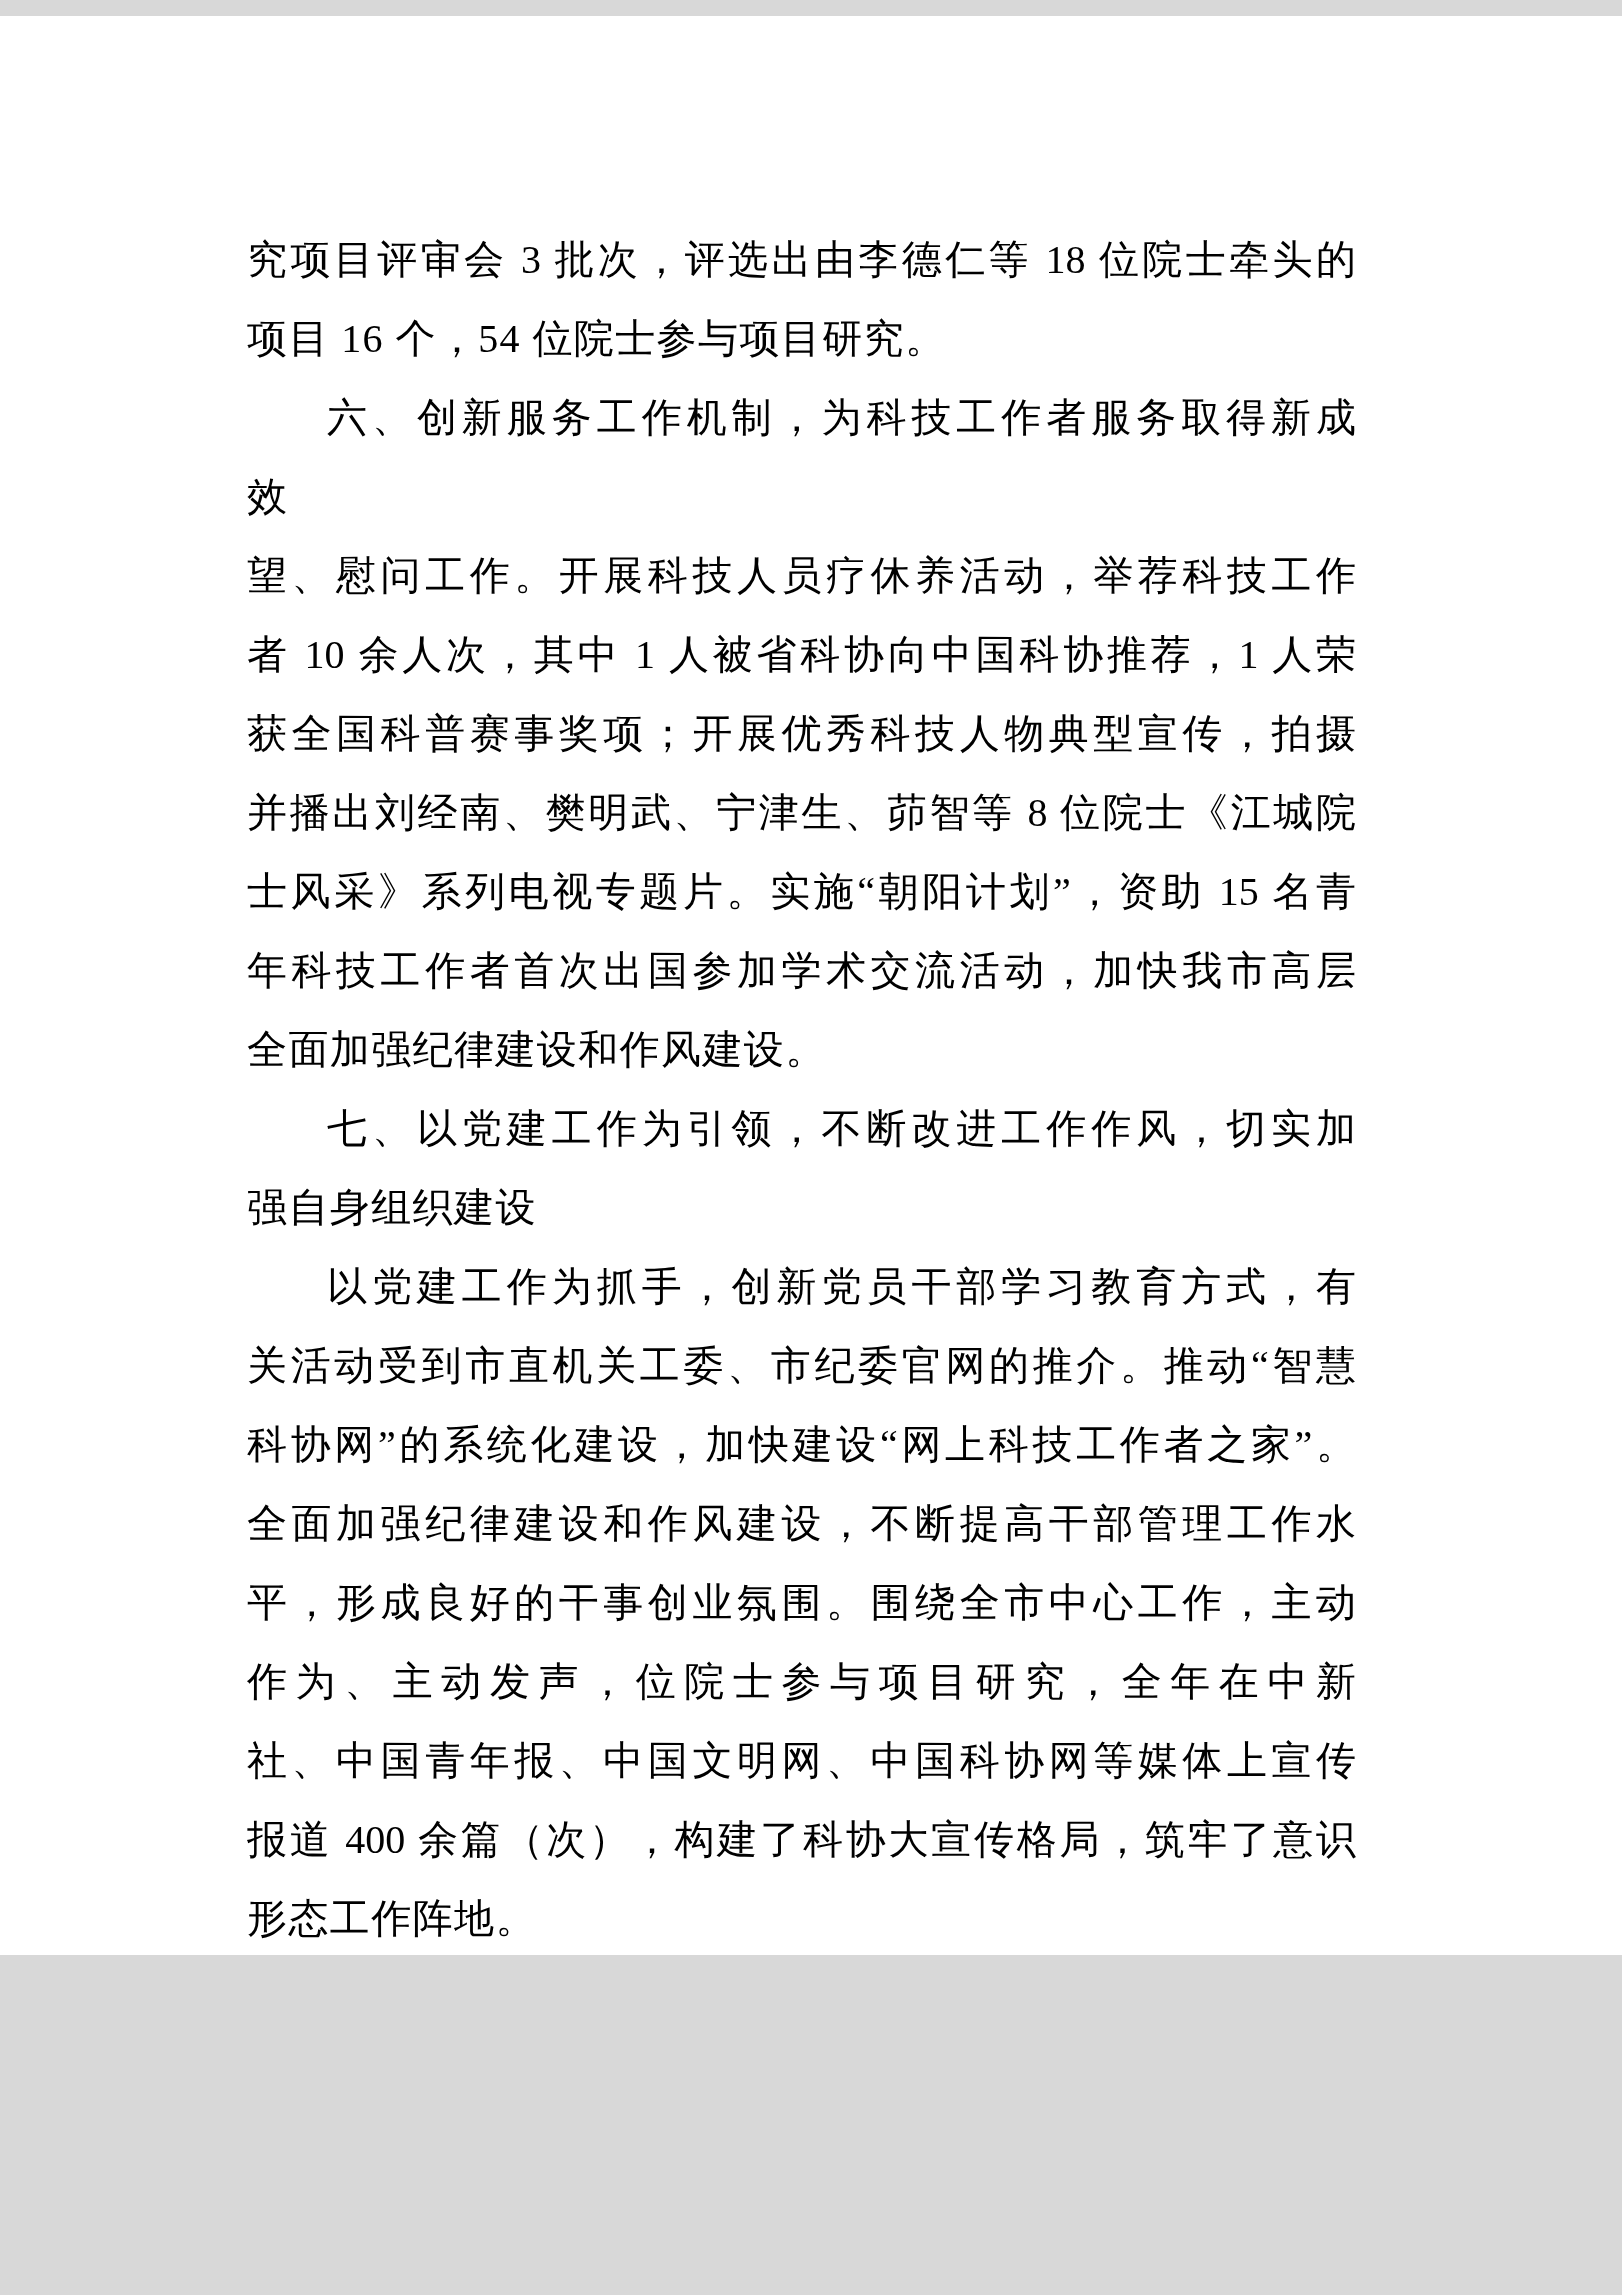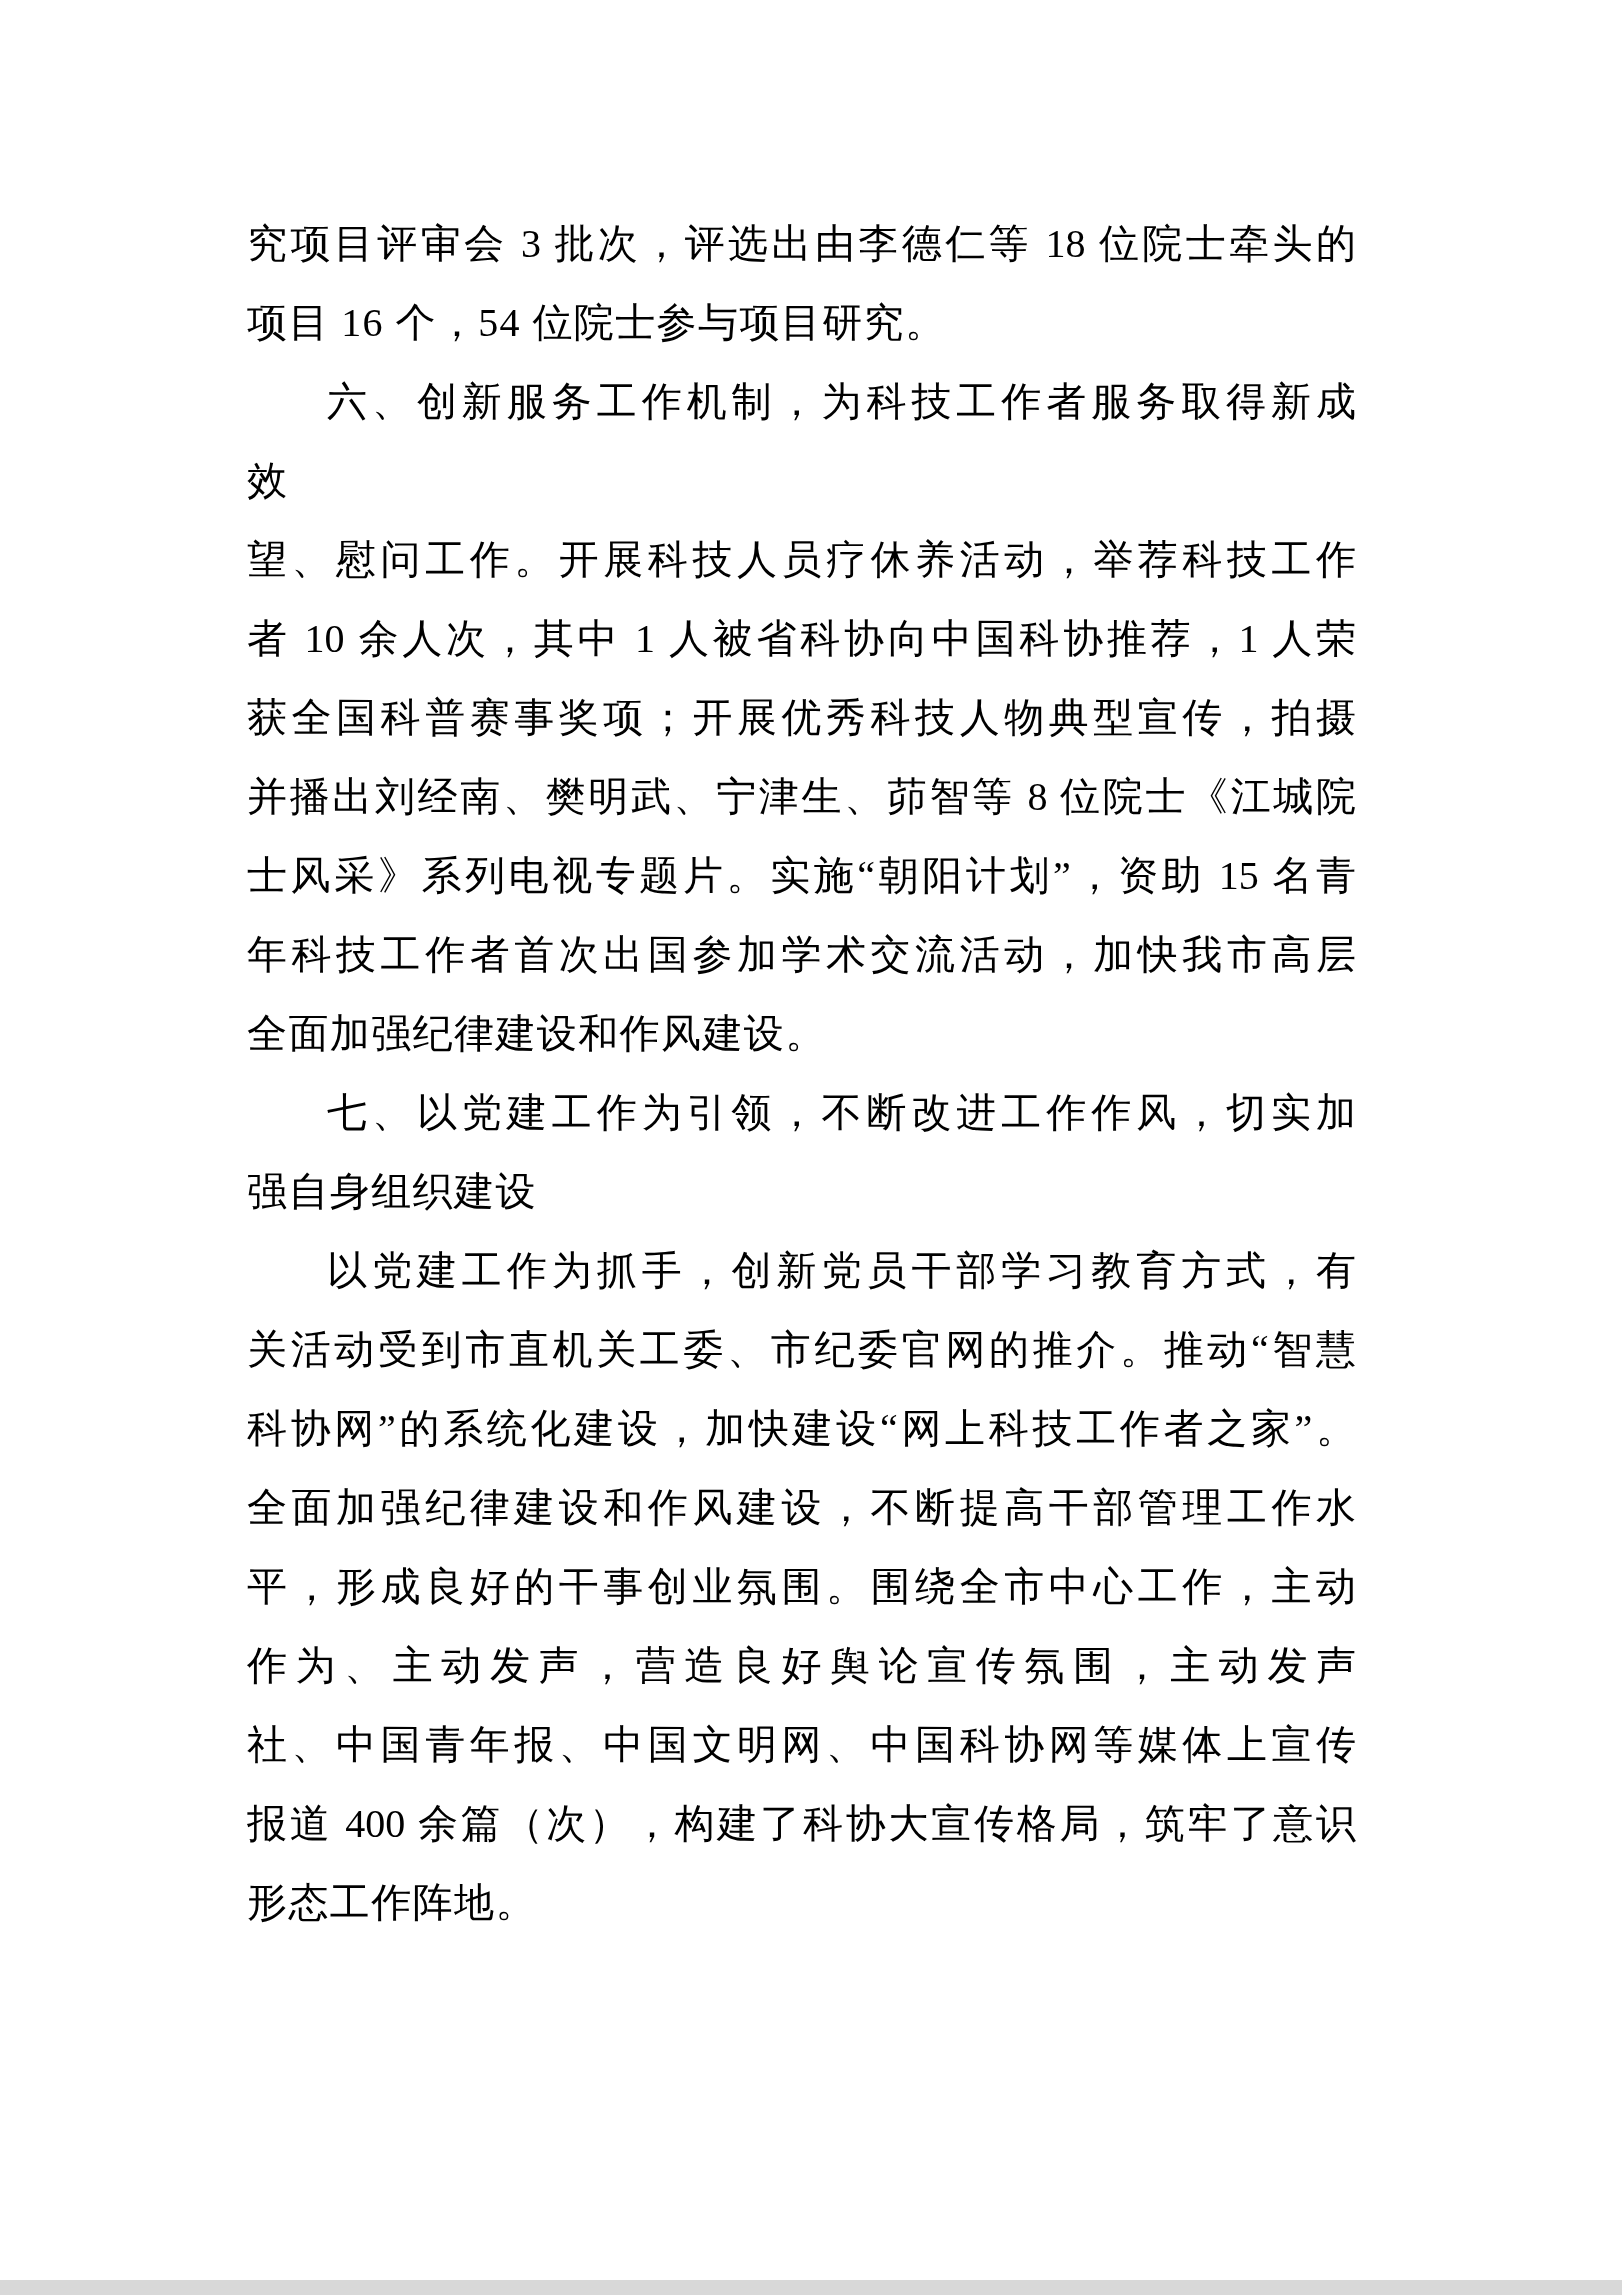--- a/index.html
+++ b/index.html
@@ -3,23 +3,23 @@
 <meta charset="utf-8">
 <style>
   html, body {
     margin: 0;
     padding: 0;
     background: #d8d8d8;
   }
   .page {
     position: relative;
     width: 1623px;
-    height: 2280px;
+    height: 1939px;
     background: #ffffff;
-    margin: 0 auto;
+    margin: 16px auto;
     overflow: hidden;
   }
   .content {
     position: absolute;
     left: 247px;
     top: 204px;
     width: 1109px;
     color: #000000;
   }
   .ln {
@@ -65,20 +65,20 @@
     <div class="ln pl">全面加强纪律建设和作风建设。</div>
 
     <div class="ln hd jl ind">七、以党建工作为引领，不断改进工作作风，切实加</div>
     <div class="ln hd pl">强自身组织建设</div>
 
     <div class="ln jl ind">以党建工作为抓手，创新党员干部学习教育方式，有</div>
     <div class="ln jl">关活动受到市直机关工委、市纪委官网的推介。推动“智慧</div>
     <div class="ln jl">科协网”的系统化建设，加快建设“网上科技工作者之家”。</div>
     <div class="ln jl">全面加强纪律建设和作风建设，不断提高干部管理工作水</div>
     <div class="ln jl">平，形成良好的干事创业氛围。围绕全市中心工作，主动</div>
-    <div class="ln jl">作为、主动发声，营造良好舆论宣传氛围，主动发声</div>
+    <div class="ln jl">作为、主动发声，位院士参与项目研究，全年在中新</div>
     <div class="ln jl">社、中国青年报、中国文明网、中国科协网等媒体上宣传</div>
     <div class="ln jl">报道 400 余篇（次），构建了科协大宣传格局，筑牢了意识</div>
     <div class="ln pl">形态工作阵地。</div>
 
   </div>
 </div>
 
 
 </body></html>

